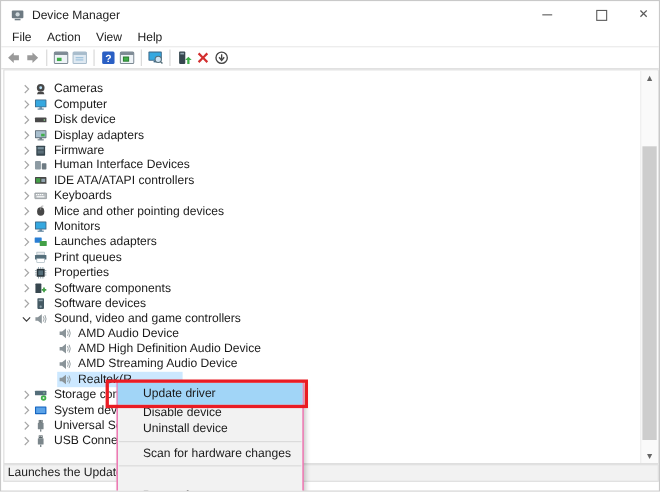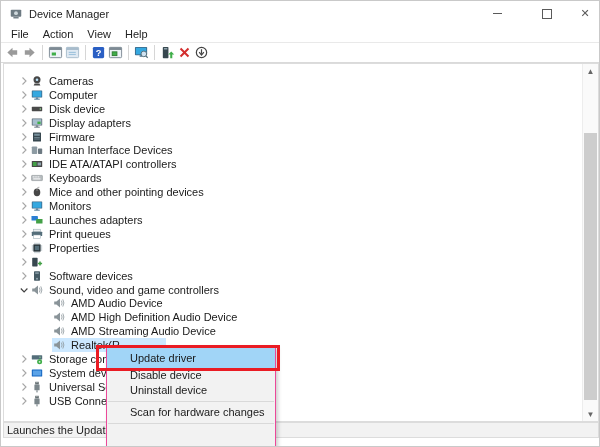--- a/index.html
+++ b/index.html
@@ -360,20 +360,21 @@
           <span class="chev">
             <svg viewBox="0 0 12 12" xmlns="http://www.w3.org/2000/svg">
               <path d="M4.5 2.5 8 6 4.5 9.5" stroke="#a6a6a6" fill="none" stroke-width="1.1"></path>
             </svg>
           </span>
           <span class="row-content">
             <span class="ticon"><svg viewBox="0 0 12 12" xmlns="http://www.w3.org/2000/svg">
                 <rect x="1.2" y="1.8" width="5.4" height="8.6" rx="0.6" fill="#37474f"></rect>
                 <path d="M9 5.4v4.2M6.9 7.5h4.2" stroke="#43a047" stroke-width="1.6"></path>
               </svg></span>
+            <span class="tree-label">Software components</span>
           </span>
         </div>
         <div class="tree-row">
           <span class="chev">
             <svg viewBox="0 0 12 12" xmlns="http://www.w3.org/2000/svg">
               <path d="M4.5 2.5 8 6 4.5 9.5" stroke="#a6a6a6" fill="none" stroke-width="1.1"></path>
             </svg>
           </span>
           <span class="row-content">
             <span class="ticon"><svg viewBox="0 0 12 12" xmlns="http://www.w3.org/2000/svg">

